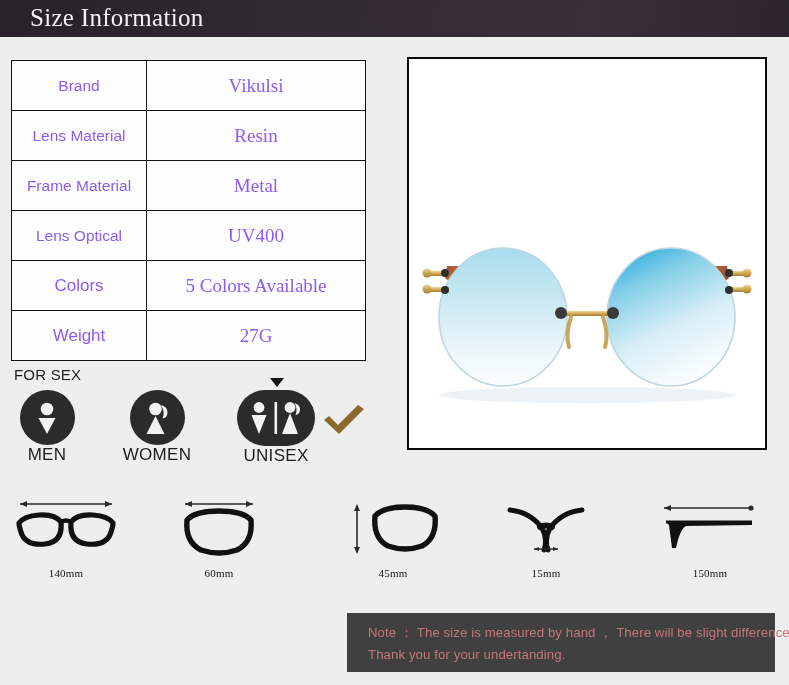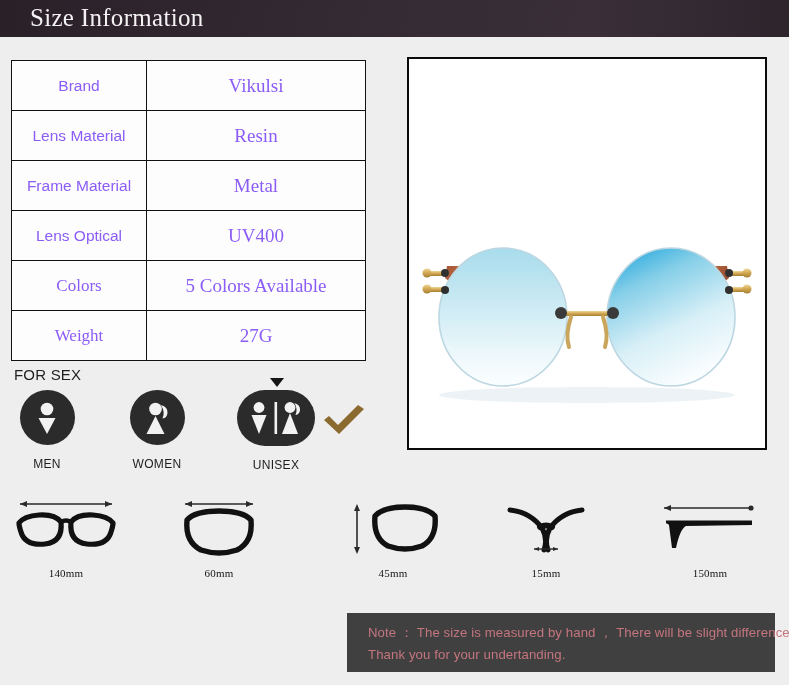--- a/index.html
+++ b/index.html
@@ -31,21 +31,21 @@
     background: #fdfdfd;
     table-layout: fixed;
   }
   .spec-table td {
     border: 1.6px solid #111;
     text-align: center;
     vertical-align: middle;
     height: 50px;
   }
   .spec-table td.k { width: 135px; font-size: 15.5px; color: #8b5cf6; }
-  .spec-table td.k.serif { font-family: Liberation Serif, serif; font-size: 17px; }
+  .spec-table td.k.serif { font-family: Liberation Sans, sans-serif; font-size: 17px; }
   .spec-table td.v {
     font-family: "Liberation Serif", serif;
     font-size: 19px; color: #8b5cf6;
   }
 
   
   .photo-box {
     position: absolute; left: 407px; top: 57px;
     width: 360px; height: 393px;
     border: 2.5px solid #0a0a0a; background: #ffffff;
@@ -59,21 +59,21 @@
     font-size: 15px; color: #1f1f1f; letter-spacing: .2px;
   }
   .gender { position: absolute; top: 390px; text-align: center; }
   .gender .badge {
     background: #2b2b2b; margin: 0 auto;
     display: flex; align-items: center; justify-content: center;
   }
   .gender .badge.circle { width: 55px; height: 55px; border-radius: 50%; }
   .gender .badge.pill { width: 78px; height: 56px; border-radius: 28px; }
   .gender .cap {
-    margin-top: 12px; font-size: 12px; color: #1d1d1d; letter-spacing: .3px;
+    margin-top: 0; font-size: 17px; color: #1d1d1d; letter-spacing: .3px;
   }
   #g-men  { left: 14px;  width: 66px; }
   #g-women{ left: 122px; width: 70px; }
   #g-unisex{ left: 237px; width: 78px; }
   .sel-arrow {
     position: absolute; left: 270px; top: 378px;
     width: 0; height: 0;
     border-left: 7px solid transparent; border-right: 7px solid transparent;
     border-top: 9px solid #141414;
   }

